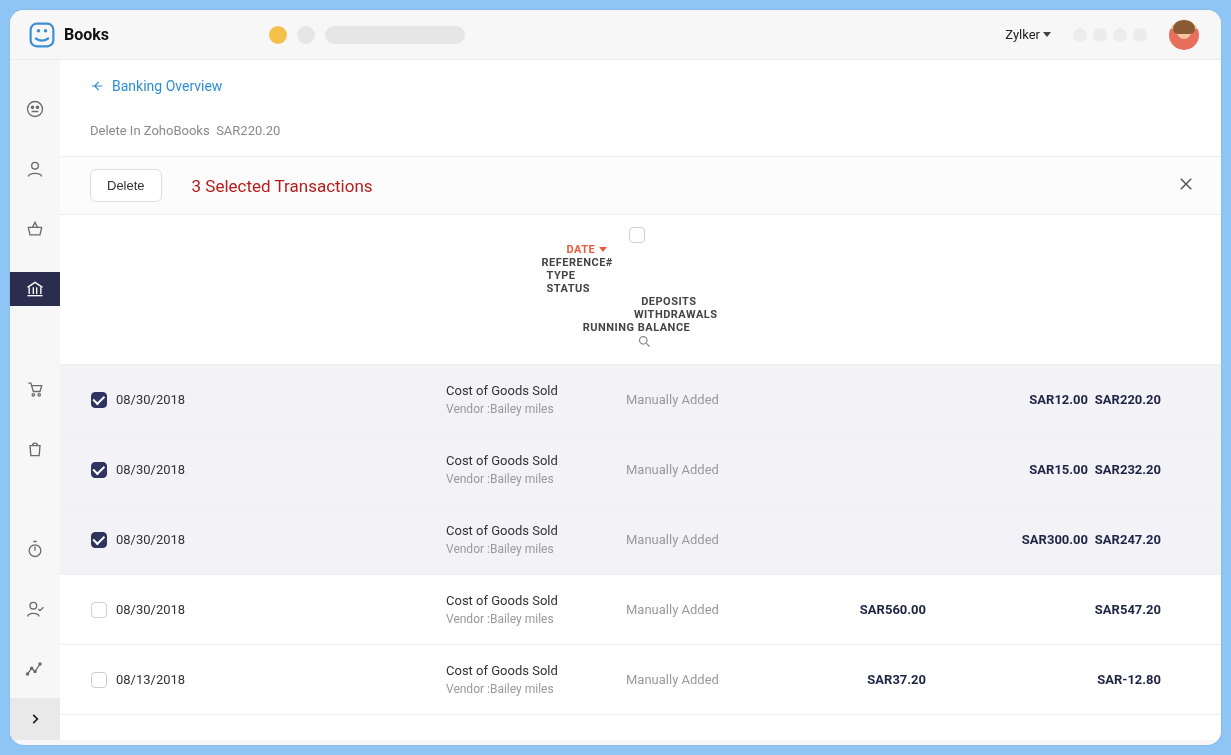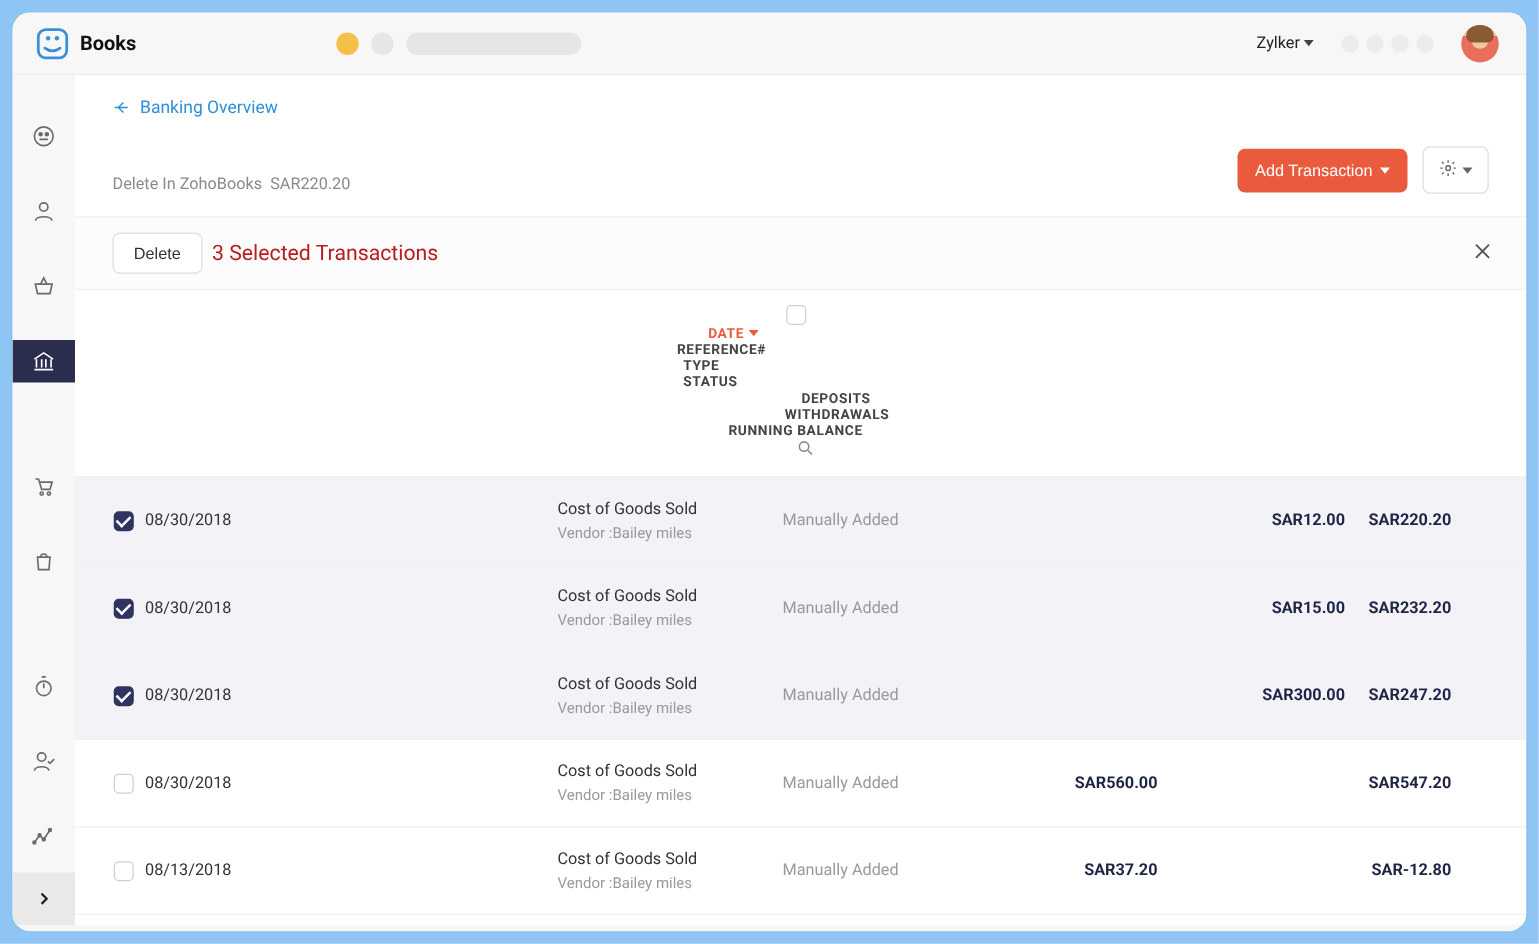--- a/index.html
+++ b/index.html
@@ -73,34 +73,34 @@
   .header-row { display:flex; align-items:flex-end; justify-content:space-between; padding: 20px 30px 18px 30px; border-bottom: 1px solid #eee; }
   .page-title { font-size: 26px; color: #222; font-weight: 400; }
   .page-sub { font-size: 13px; color: #8a8a8a; margin-top: 6px; }
   .header-actions { display:flex; gap: 12px; align-items:center; }
   .btn-primary { background:#e95b3c; color:#fff; border:none; border-radius:6px; padding: 10px 14px; font-size:13px; display:flex; align-items:center; gap:6px; cursor:pointer; }
   .btn-secondary { background:#fff; border:1px solid #ddd; border-radius:6px; padding: 9px 12px; display:flex; align-items:center; gap:4px; cursor:pointer; color:#555; }
   .caret-w { width:0;height:0;border-left:4px solid transparent;border-right:4px solid transparent;border-top:5px solid #fff; }
   .caret-d { width:0;height:0;border-left:4px solid transparent;border-right:4px solid transparent;border-top:5px solid #666; }
 
   
-  .action-bar { padding: 12px 30px; display:flex; align-items:center; gap:8px; border-bottom: 1px solid #eee; position: relative; background:#fcfcfc; }
+  .action-bar { padding: 12px 30px; display:flex; align-items:center; gap:30px; border-bottom: 1px solid #eee; position: relative; background:#fcfcfc; }
   .btn-delete { background:#fff; border:1px solid #ddd; border-radius:6px; padding:8px 16px; font-size:13px; color:#333; cursor:pointer; }
   .sel-text { font-size: 17px; color: #b91c1c; }
   .close-x { position:absolute; right: 26px; top: 50%; transform: translateY(-50%); cursor:pointer; color:#555; }
 
   
   .thead { display:flex; align-items:center; padding: 12px 30px 12px 22px; border-bottom:1px solid #eee; font-size:11px; letter-spacing: .5px; color:#444; font-weight:700; background:#fff;flex-direction:column; }
   .col-chk { width: 34px; display:flex; justify-content:center; }
   .col-date { width: 140px; display:flex; align-items:center; gap:4px; }
   .col-ref { width: 190px; }
   .col-type { width: 180px; }
   .col-status { width: 180px; }
   .col-dep { width: 120px; text-align:right; }
-  .col-wd  { width: 150px; text-align:right; }
+  .col-wd  { width: 150px; text-align:right;margin-left:12px; }
   .col-bal { flex:1; text-align:right; }
   .col-search { width: 30px; text-align:right; color:#888; }
   .thead .col-date { color:#e95b3c; }
   .sort-caret { width:0;height:0;border-left:4px solid transparent;border-right:4px solid transparent;border-top:5px solid #e95b3c; }
 
   .tbody { overflow:auto; }
   .row { display:flex; align-items:center; padding: 18px 30px 18px 22px; border-bottom:1px solid #f0f0f0; font-size:13px; }
   .row.sel { background:#f3f2f7; }
   .row .col-chk { width:34px; }
   .row .col-date { width:140px; color:#333; }
@@ -237,35 +237,20 @@
             </svg>
           <span>Banking Overview</span>
         </a>
       </div>
 
       <div class="header-row">
         <div>
           <div class="page-sub">
             <span>Delete In ZohoBooks</span>&nbsp;&nbsp;<span>SAR220.20</span>
           </div>
-        </div>
-        <div class="header-actions">
-          <button class="btn-primary">
-            <span>Add Transaction</span>
-            <span class="caret-w"></span>
-          </button>
-          <button class="btn-secondary">
-            <span class="gear-icon">
-              <svg viewBox="0 0 24 24" fill="none" stroke="#666" stroke-width="1.8">
-                  <circle cx="12" cy="12" r="3"></circle>
-                  <path d="M12 2v3M12 19v3M4.2 4.2l2.1 2.1M17.7 17.7l2.1 2.1M2 12h3M19 12h3M4.2 19.8l2.1-2.1M17.7 6.3l2.1-2.1"></path>
-                </svg>
-            </span>
-            <span class="caret-d"></span>
-          </button>
         </div>
       </div>
 
       <div class="action-bar">
         <button class="btn-delete">Delete</button>
         <span class="sel-text">3 Selected Transactions</span>
         <span class="close-x">
           <svg width="18" height="18" viewBox="0 0 24 24" fill="none" stroke="#555" stroke-width="2">
               <path d="M5 5l14 14M19 5L5 19"></path>
             </svg>

